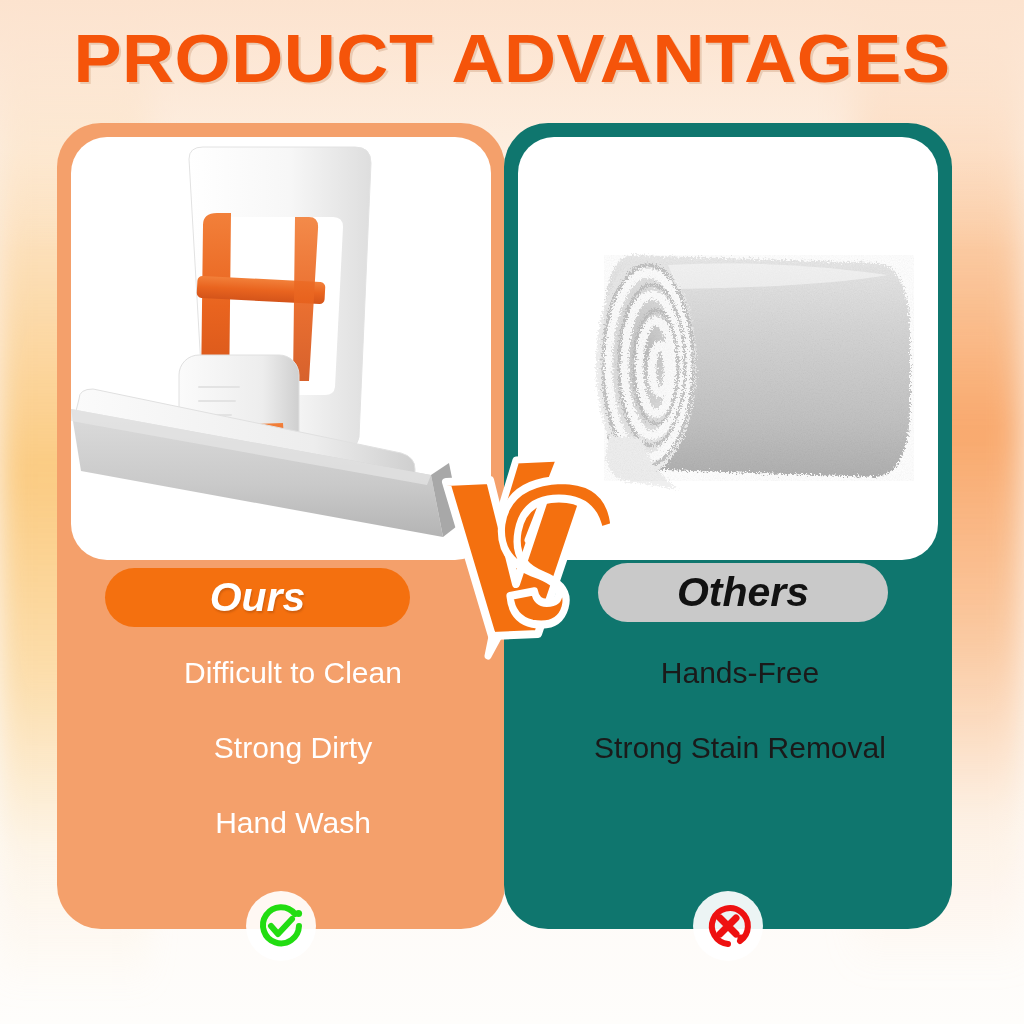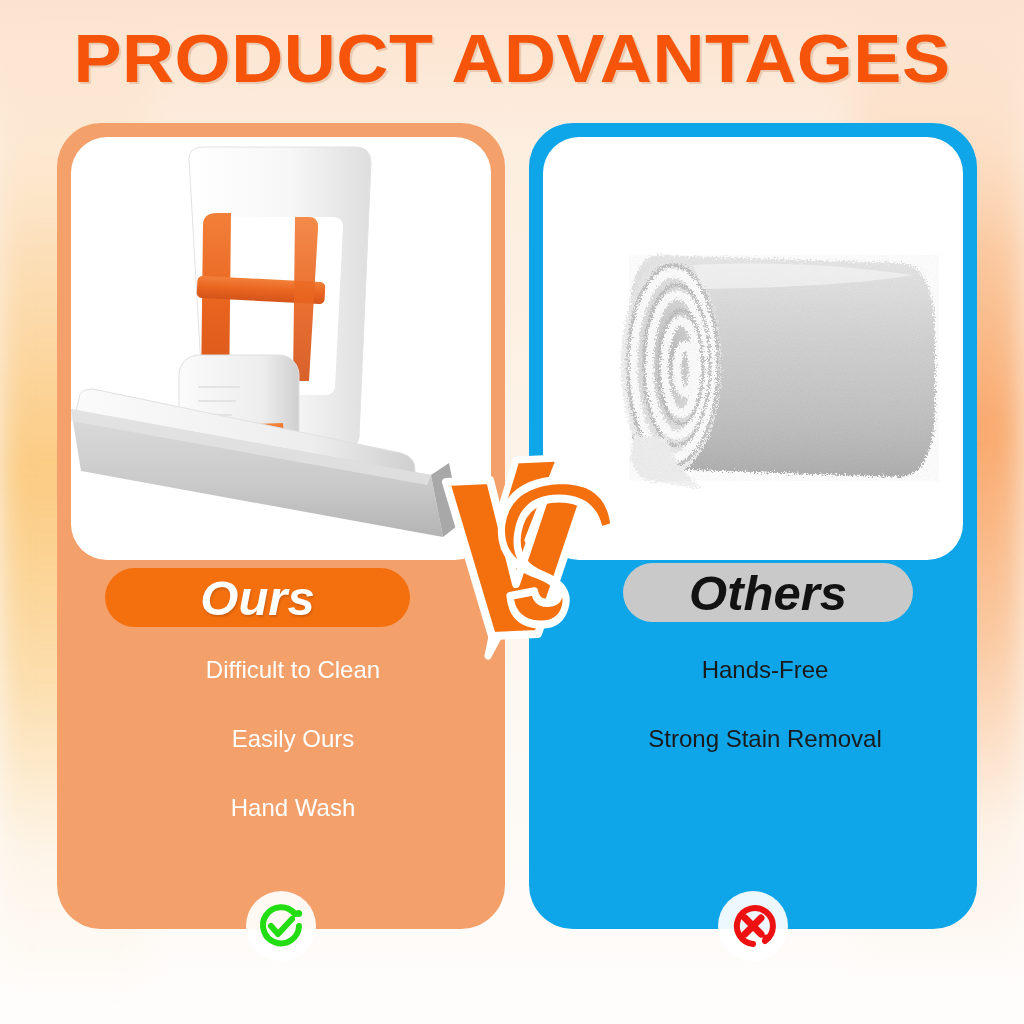--- a/index.html
+++ b/index.html
@@ -58,50 +58,50 @@
     white-space:nowrap;
     line-height:1.0;
   }
 
   
   .card{
     position:absolute;top:123px;height:806px;width:448px;
     border-radius:44px;
   }
   .card.left{left:57px;background:#f4a06b;}
-  .card.right{left:529px;background:#0ea5e9;}
+  .card.right{left:504px;background:#0f766e;}
 
   .photo{
     position:absolute;left:14px;top:14px;width:420px;height:423px;
     background:#ffffff;border-radius:36px;overflow:hidden;
   }
 
   
   .pill{
     position:absolute;height:59px;border-radius:30px;
     display:flex;align-items:center;justify-content:center;
-    font-weight:bold;font-style:italic;font-size:49px;
+    font-weight:bold;font-style:italic;font-size:41px;
     letter-spacing:0px;
   }
   .pill.ours{
     left:48px;top:445px;width:305px;
     background:#f4700f;color:#ffffff;
     text-shadow:1px 2px 2px rgba(120,50,10,0.28);
   }
   .pill.others{
     left:94px;top:440px;width:290px;
     background:#c9c9c9;color:#121212;
   }
 
   
   .features{
     position:absolute;left:0;width:448px;top:535px;
   }
   .feat{
-    text-align:center;font-size:24px;line-height:1;
+    text-align:center;font-size:30px;line-height:1;
     margin-bottom:45px;white-space:nowrap;padding-left:24px;
   }
   .card.left .feat{color:#ffffff;}
   .card.right .feat{color:#1a1a1a;}
 
   
   .badge{
     position:absolute;left:50%;transform:translateX(-50%);
     bottom:-32px;width:70px;height:70px;border-radius:50%;
     background:rgba(255,255,255,0.92);
@@ -186,21 +186,21 @@
         </svg>
       </div>
     </div>
 
     <div class="pill ours">
       <span>Ours</span>
     </div>
 
     <div class="features">
       <div class="feat">Difficult to Clean</div>
-      <div class="feat">Easily Ours</div>
+      <div class="feat">Strong Dirty</div>
       <div class="feat">Hand Wash</div>
     </div>
 
     <div class="badge">
       <svg width="52" height="52" viewBox="0 0 52 52">
         <path d="M40 14 A18 18 0 1 0 44 26" fill="none" stroke="#22dd11" stroke-width="6" stroke-linecap="round"></path>
         <circle cx="43.5" cy="13.5" r="3.6" fill="#22dd11"></circle>
         <path d="M16 26 L23 34 L37 19" fill="none" stroke="#22dd11" stroke-width="6" stroke-linecap="round" stroke-linejoin="round"></path>
       </svg>
     </div>

